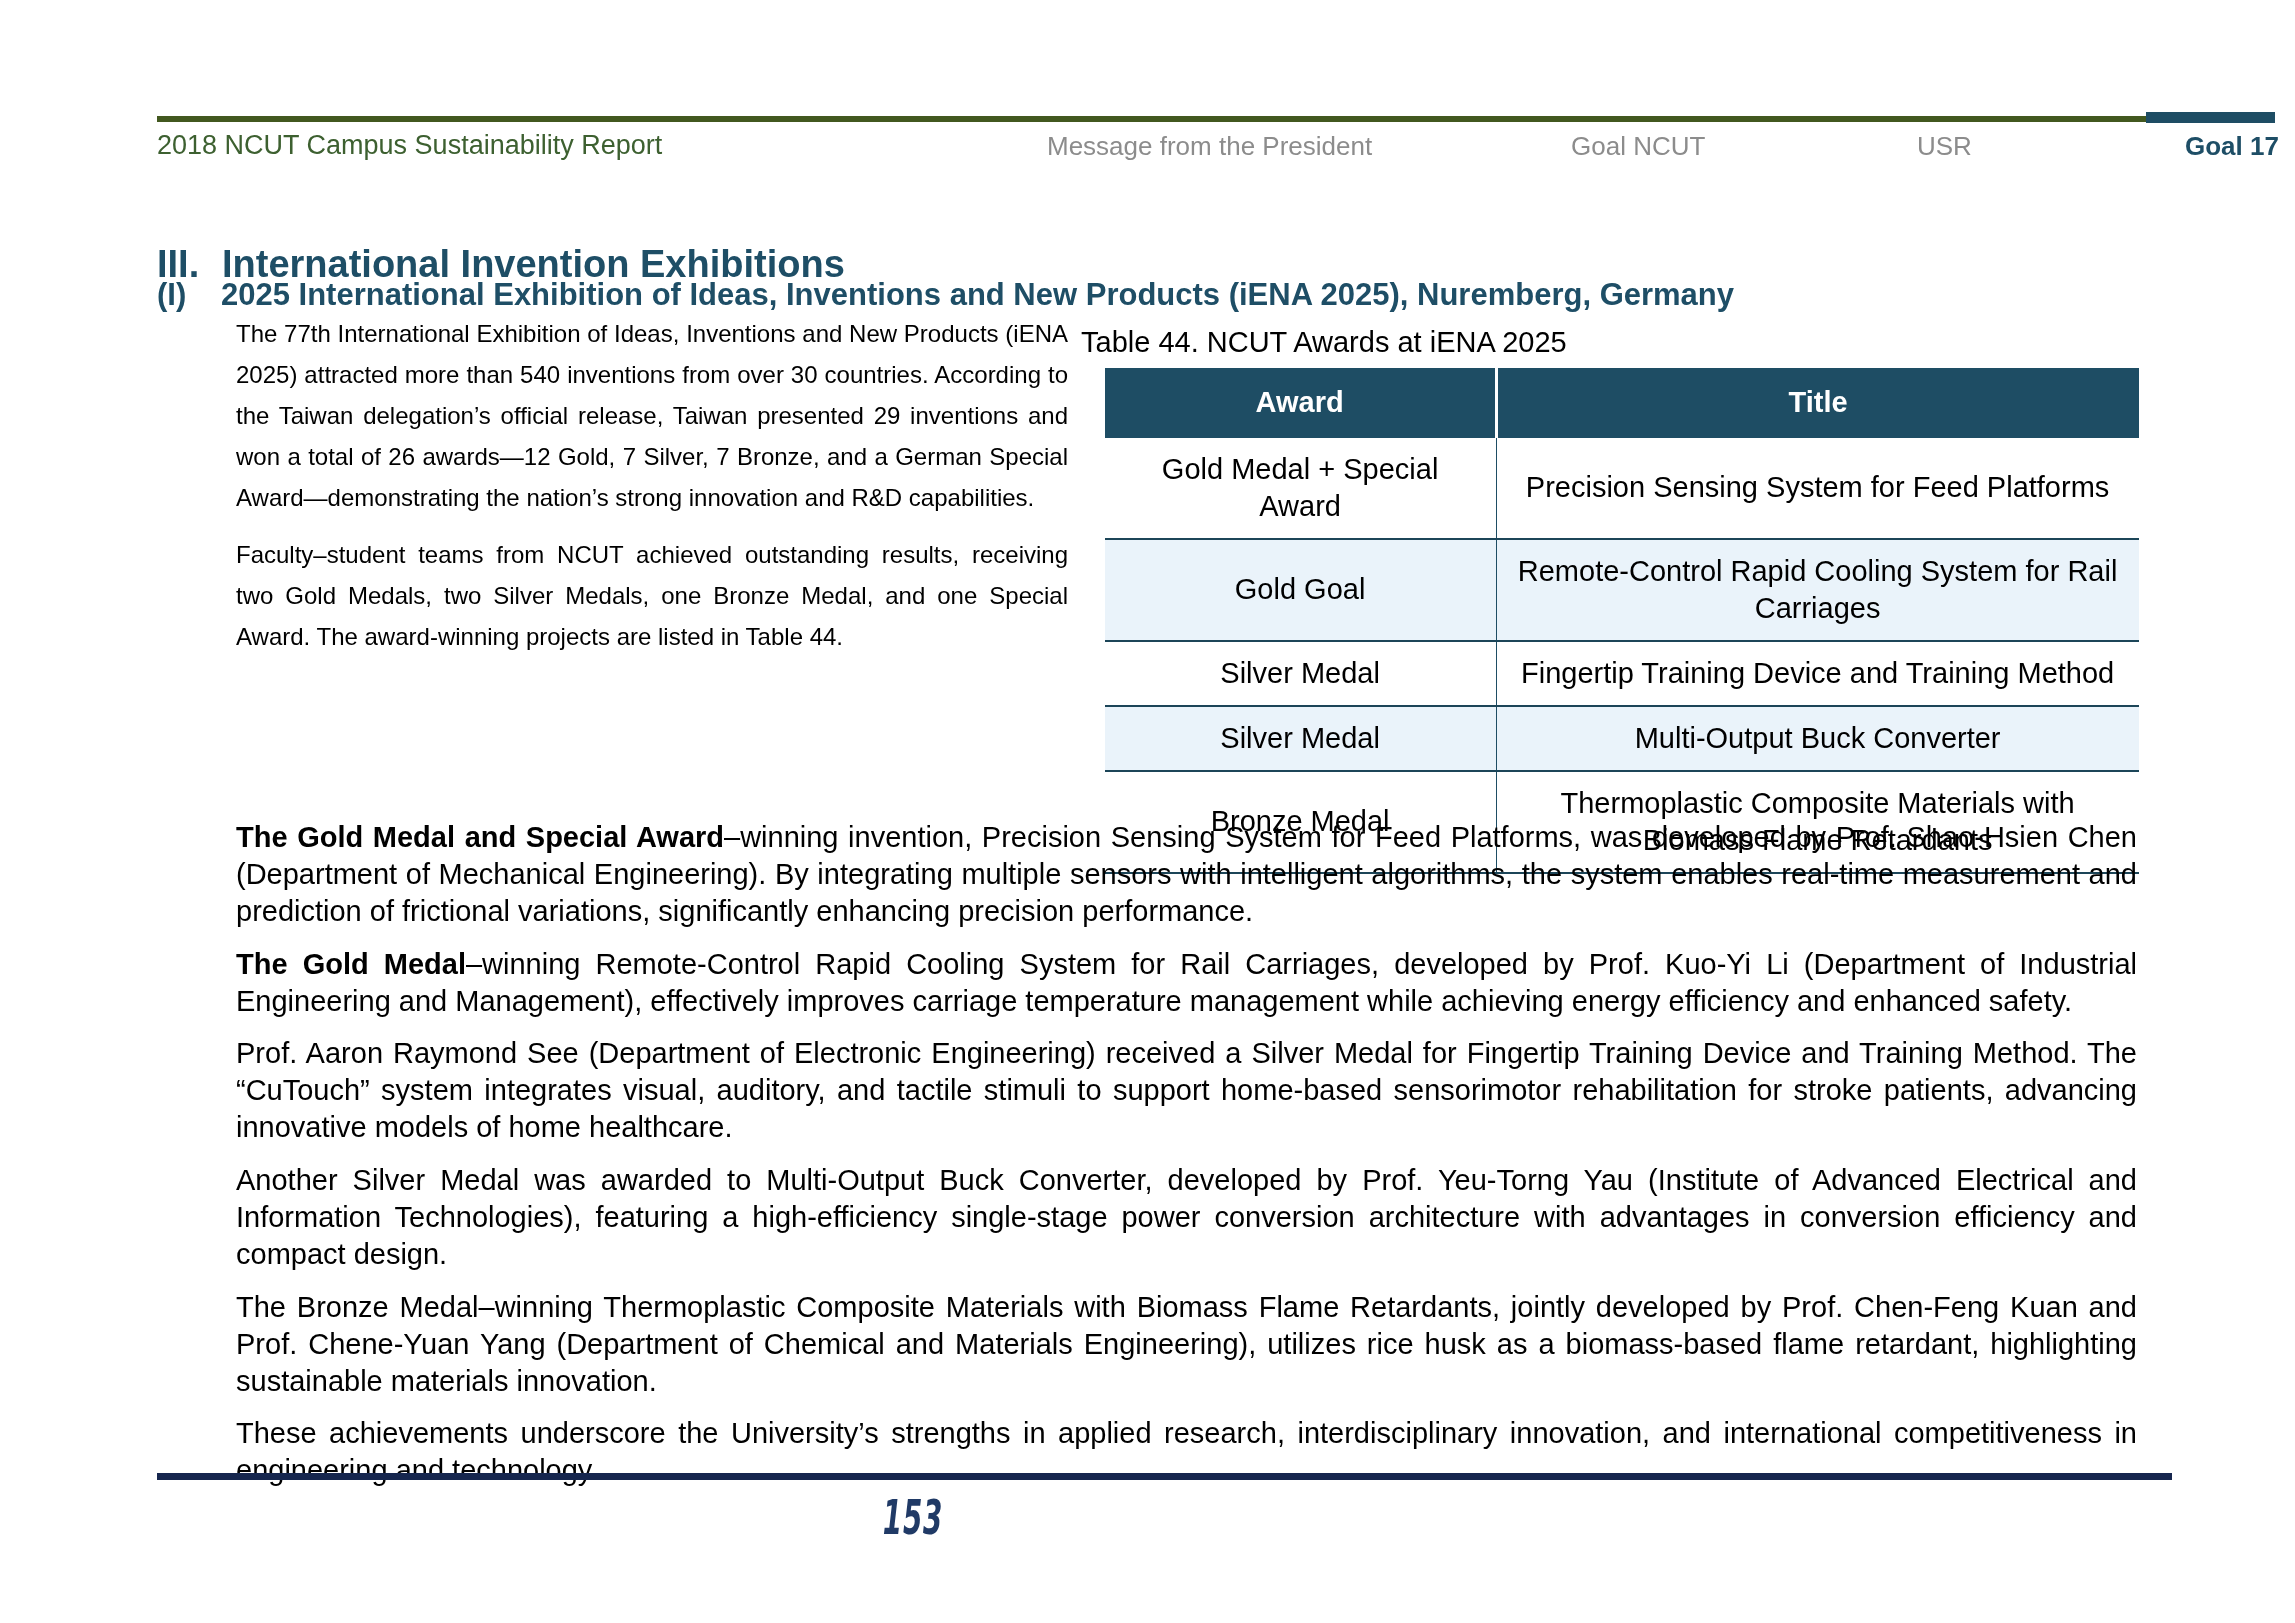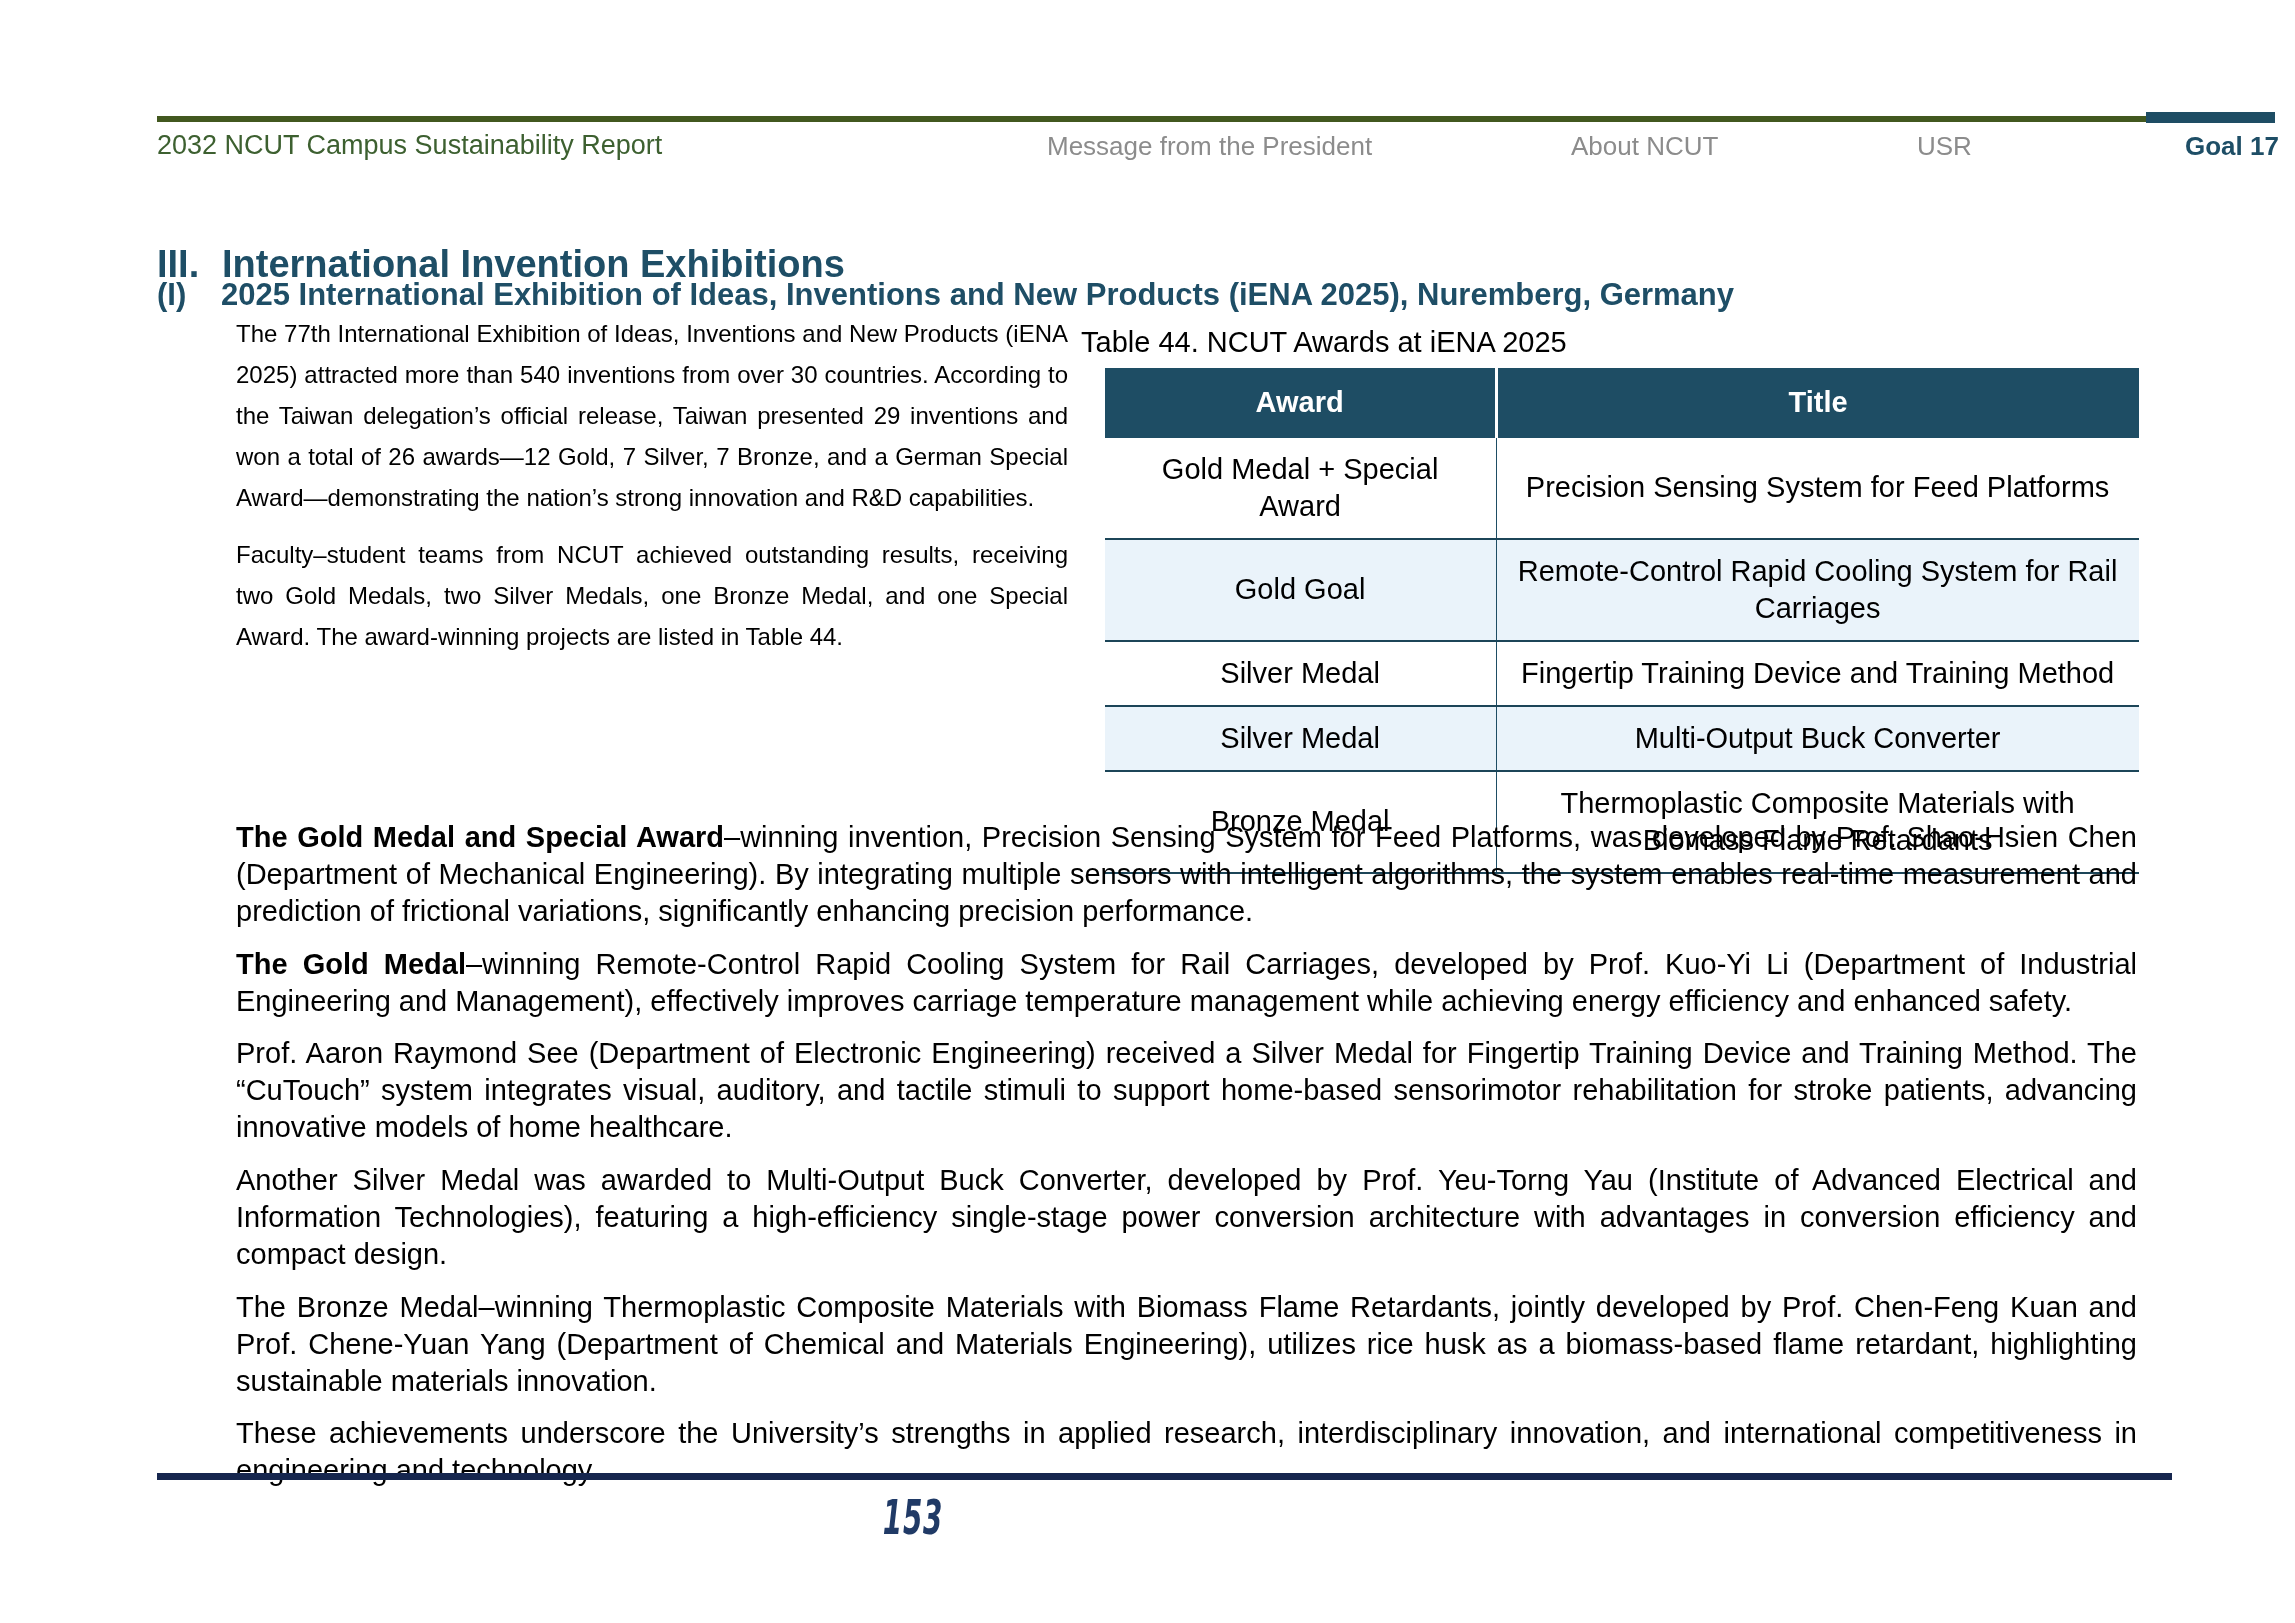--- a/index.html
+++ b/index.html
@@ -83,24 +83,24 @@
     font-size:48px; font-weight:bold; color:#203A66;
     transform:scaleX(0.58); letter-spacing:1.3px;
   }
 </style>
 </head>
 <body>
 
 <div class="rule-green"></div>
 <div class="rule-navy"></div>
 
-<div class="report-title">2032 NCUT Campus Sustainability Report</div>
+<div class="report-title">2018 NCUT Campus Sustainability Report</div>
 
 <span class="nav-item nav-message">Message from the President</span>
-<span class="nav-item nav-about">About NCUT</span>
+<span class="nav-item nav-about">Goal NCUT</span>
 <span class="nav-item nav-usr">USR</span>
 <span class="nav-item nav-goal">Goal 17</span>
 
 <div class="h1"><span class="numeral">III.</span><span>International Invention Exhibitions</span></div>
 
 <div class="h2"><span class="numeral">(I)</span><span>2025 International Exhibition of Ideas, Inventions and New Products (iENA 2025), Nuremberg, Germany</span></div>
 
 <div class="intro-col">
   <p>The 77th International Exhibition of Ideas, Inventions and New Products (iENA 2025) attracted more than 540 inventions from over 30 countries. According to the Taiwan delegation’s official release, Taiwan presented 29 inventions and won a total of 26 awards—12 Gold, 7 Silver, 7 Bronze, and a German Special Award—demonstrating the nation’s strong innovation and R&amp;D capabilities.</p>
   <p>Faculty–student teams from NCUT achieved outstanding results, receiving two Gold Medals, two Silver Medals, one Bronze Medal, and one Special Award. The award-winning projects are listed in Table 44.</p>

